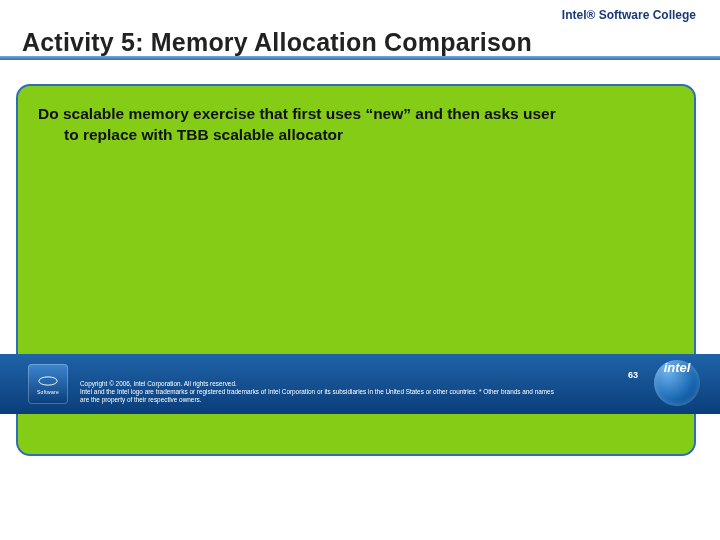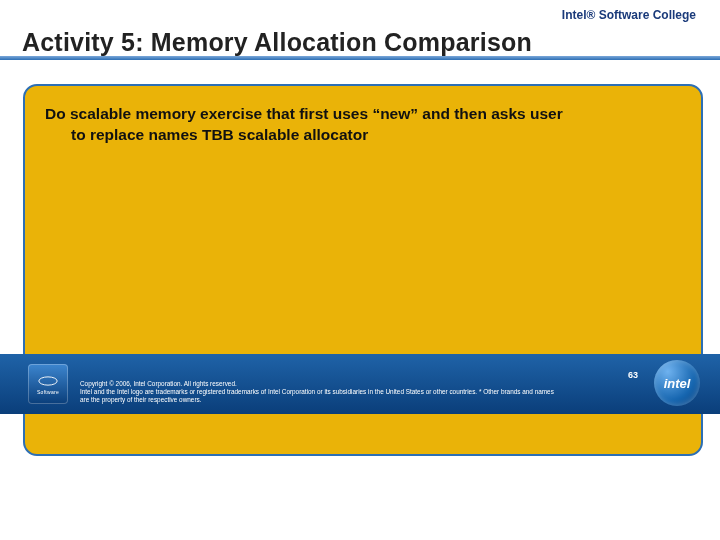--- a/index.html
+++ b/index.html
@@ -2,22 +2,22 @@
 <html><head>
 <meta charset="utf-8">
 <style>
   * { box-sizing: border-box; margin: 0; padding: 0; }
   html, body { width: 720px; height: 540px; font-family: Verdana, Geneva, sans-serif; background: #fff; overflow: hidden; }
   .slide { position: relative; width: 720px; height: 414px; background: #fff; }
   .brand { position: absolute; top: 8px; right: 24px; font-size: 12px; font-weight: bold; color: #1a3a7a; }
   .title { position: absolute; top: 28px; left: 22px; font-size: 25px; font-weight: bold; color: #222; letter-spacing: 0.2px; }
   .bar { position: absolute; top: 56px; left: 0; width: 720px; height: 4px; background: linear-gradient(#7aa7d9, #2d6fb5); }
   .content-box {
-    position: absolute; top: 84px; left: 23px; width: 680px; height: 372px;
-    border: 2px solid #2d6fb5; border-radius: 14px; background: #eab308;
+    position: absolute; top: 84px; left: 16px; width: 680px; height: 372px;
+    border: 2px solid #2d6fb5; border-radius: 14px; background: #84cc16;
     padding: 18px 20px;
   }
   .body-text { font-size: 15.5px; font-weight: bold; color: #111; line-height: 1.35; }
   .body-text .indent { display: block; padding-left: 26px; }
   .footer {
     position: absolute; left: 0; bottom: 0; width: 720px; height: 60px;
     background: linear-gradient(#1f63a8, #0a3e7a);
   }
   .badge {
     position: absolute; left: 28px; bottom: 10px; width: 40px; height: 40px;
@@ -28,37 +28,37 @@
   .badge svg { width: 22px; height: 16px; }
   .badge-text { margin-top: 1px; font-size: 5px; letter-spacing: 0.3px; }
   .legal {
     position: absolute; left: 80px; bottom: 10px; width: 480px;
     color: #fff; font-size: 6.4px; line-height: 1.25;
   }
   .pagenum { position: absolute; right: 82px; bottom: 34px; color: #fff; font-size: 9px; font-weight: bold; }
   .logo-right {
     position: absolute; right: 20px; bottom: 8px; width: 46px; height: 46px;
     background: radial-gradient(ellipse at 30% 25%, #6fb2ef, #1666b0 60%, #0a3e7a);
-    border-radius: 50%; display: flex; align-items: center; justify-content: center;
+    border-radius: 50%; display: flex; justify-content: center;
     box-shadow: inset 0 0 6px rgba(255,255,255,0.3);
   }
   .logo-right span { color: #fff; font-style: italic; font-weight: bold; font-size: 13px; font-family: Arial, sans-serif; }
 </style>
 </head>
 <body>
 
 <div class="slide">
   <div class="brand">Intel® Software College</div>
   <div class="title">Activity 5: Memory Allocation Comparison</div>
   <div class="bar"></div>
 
   <div class="content-box">
     <p class="body-text">
       <span>Do scalable memory exercise that first uses “new” and then asks user</span>
-      <span class="indent">to replace names TBB scalable allocator</span>
+      <span class="indent">to replace with TBB scalable allocator</span>
     </p>
   </div>
 
   <div class="footer">
     <div class="badge">
       <svg viewBox="0 0 48 24">
         <ellipse cx="24" cy="12" rx="20" ry="9" fill="none" stroke="#fff" stroke-width="2"></ellipse>
       </svg>
       <div class="badge-text">Software</div>
     </div>

